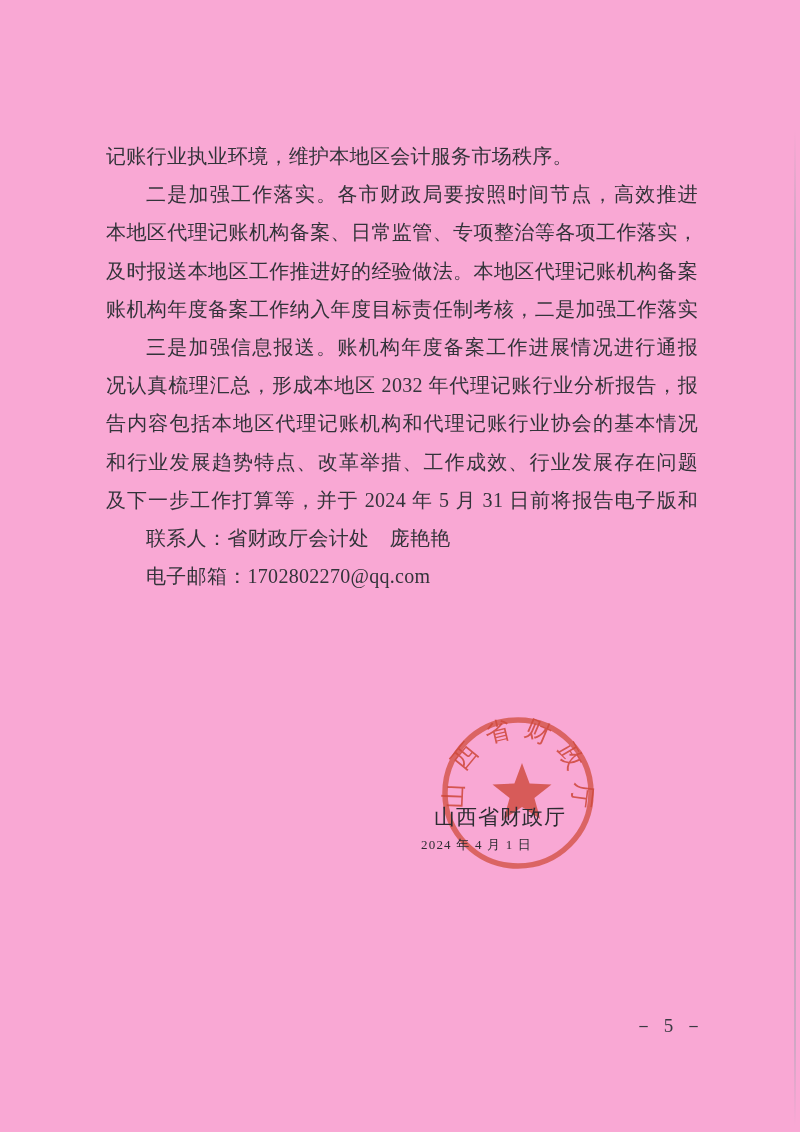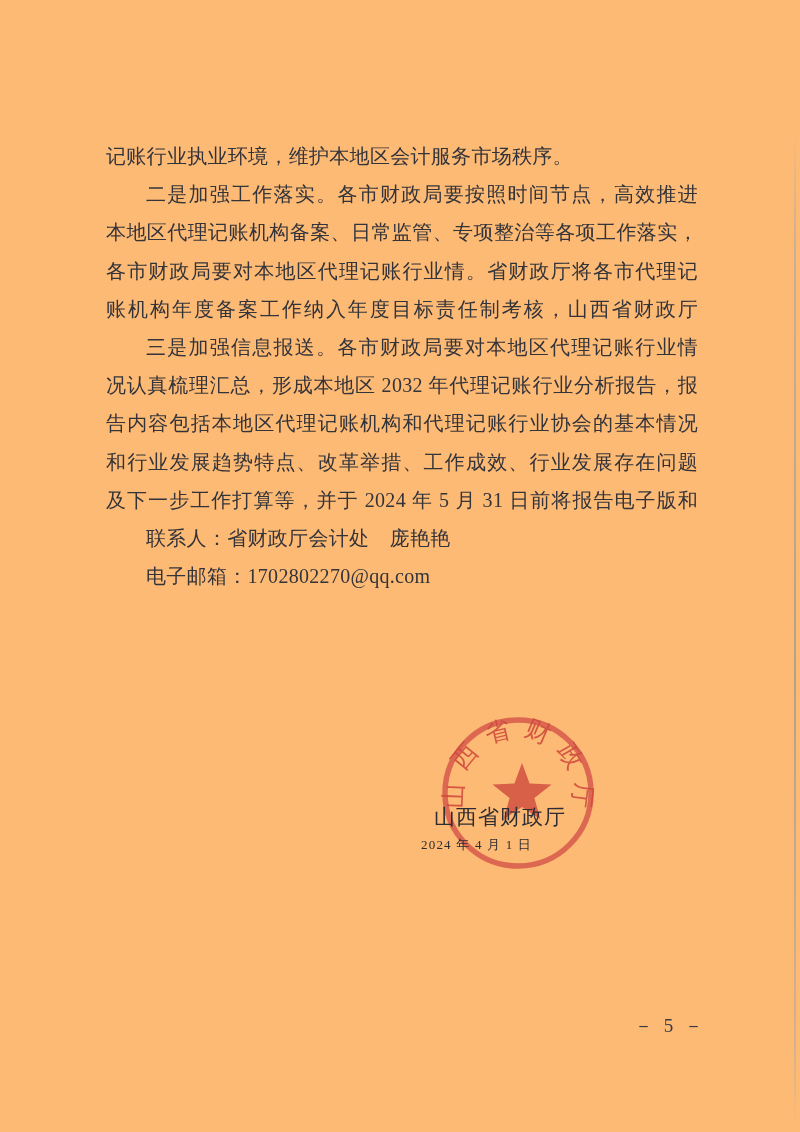--- a/index.html
+++ b/index.html
@@ -4,21 +4,21 @@
 <style>
   html, body { margin: 0; padding: 0; }
   body {
     width: 800px; height: 1132px;
     background: #f4f5f7;
     font-family: "Liberation Serif", "DejaVu Serif", serif;
   }
   .page {
     position: relative;
     width: 800px; height: 1132px;
-    background: #fdba74;
+    background: #f9a8d4;
     overflow: hidden;
     color: #2f2f36;
   }
   
   .scan-line {
     position: absolute;
     left: 794px; top: 130px;
     width: 2px; height: 995px;
     background: linear-gradient(to bottom,
       rgba(160,166,178,0) 0%,
@@ -86,23 +86,23 @@
 <body>
 
 <div class="page">
 
   <div class="scan-line"></div>
 
   <div class="doc-text">
     <div class="line">记账行业执业环境，维护本地区会计服务市场秩序。</div>
     <div class="line indent jfull">二是加强工作落实。各市财政局要按照时间节点，高效推进</div>
     <div class="line jfull">本地区代理记账机构备案、日常监管、专项整治等各项工作落实，</div>
-    <div class="line jfull">各市财政局要对本地区代理记账行业情。省财政厅将各市代理记</div>
-    <div class="line jfull">账机构年度备案工作纳入年度目标责任制考核，山西省财政厅</div>
-    <div class="line indent jfull">三是加强信息报送。各市财政局要对本地区代理记账行业情</div>
+    <div class="line jfull">及时报送本地区工作推进好的经验做法。本地区代理记账机构备案</div>
+    <div class="line jfull">账机构年度备案工作纳入年度目标责任制考核，二是加强工作落实</div>
+    <div class="line indent jfull">三是加强信息报送。账机构年度备案工作进展情况进行通报</div>
     <div class="line jfull">况认真梳理汇总，形成本地区 2032 年代理记账行业分析报告，报</div>
     <div class="line jfull">告内容包括本地区代理记账机构和代理记账行业协会的基本情况</div>
     <div class="line jfull">和行业发展趋势特点、改革举措、工作成效、行业发展存在问题</div>
     <div class="line jfull">及下一步工作打算等，并于 2024 年 5 月 31 日前将报告电子版和</div>
     <div class="line indent">联系人：省财政厅会计处　庞艳艳</div>
     <div class="line indent">电子邮箱：1702802270@qq.com</div>
   </div>
 
   <div class="seal">
     <svg width="158" height="158" viewBox="0 0 158 158">

